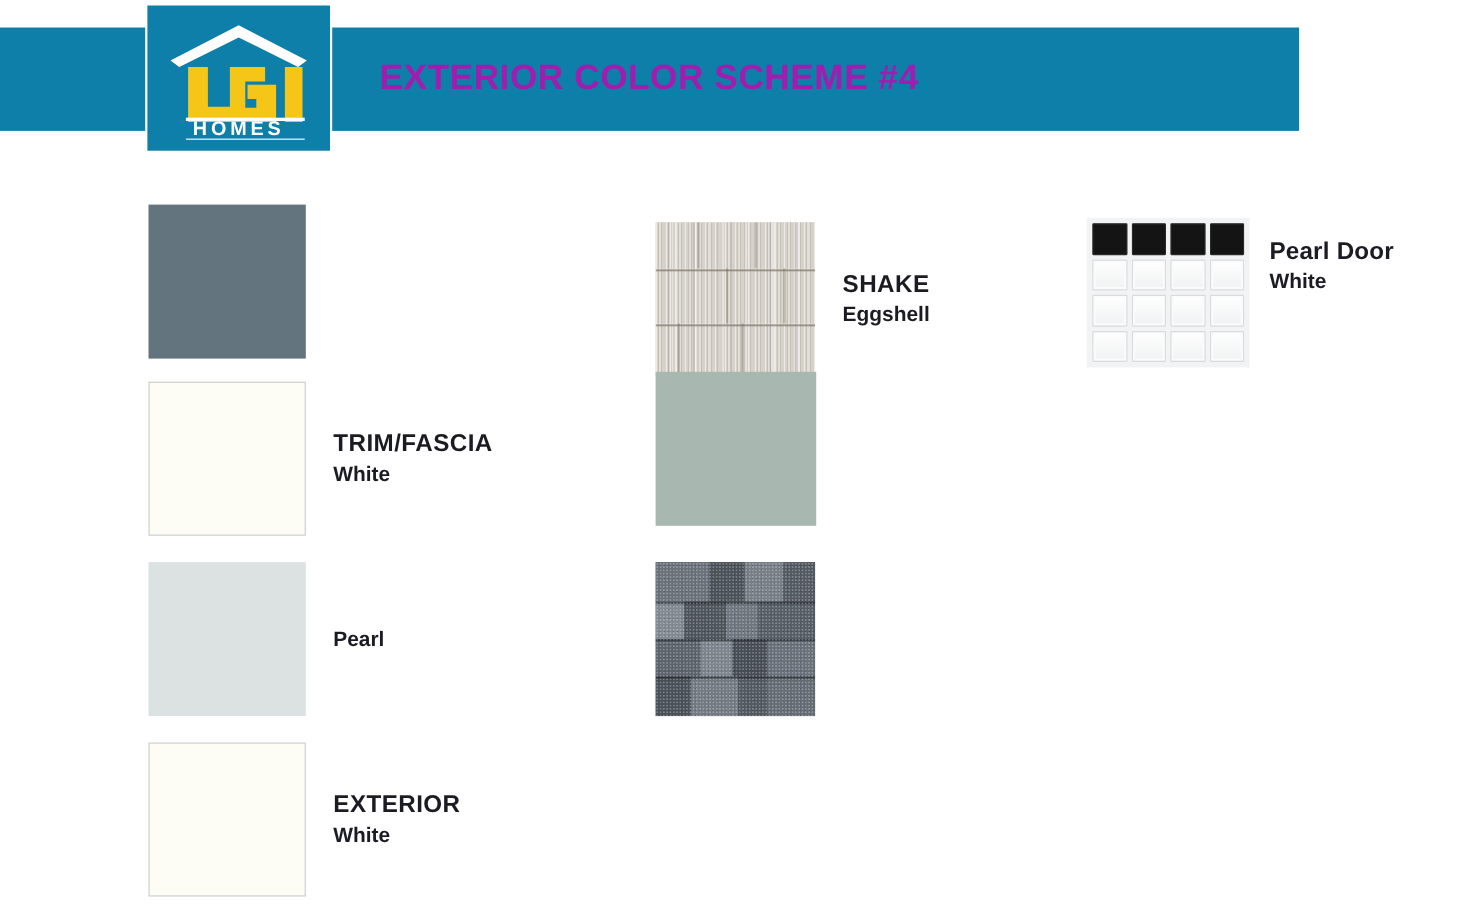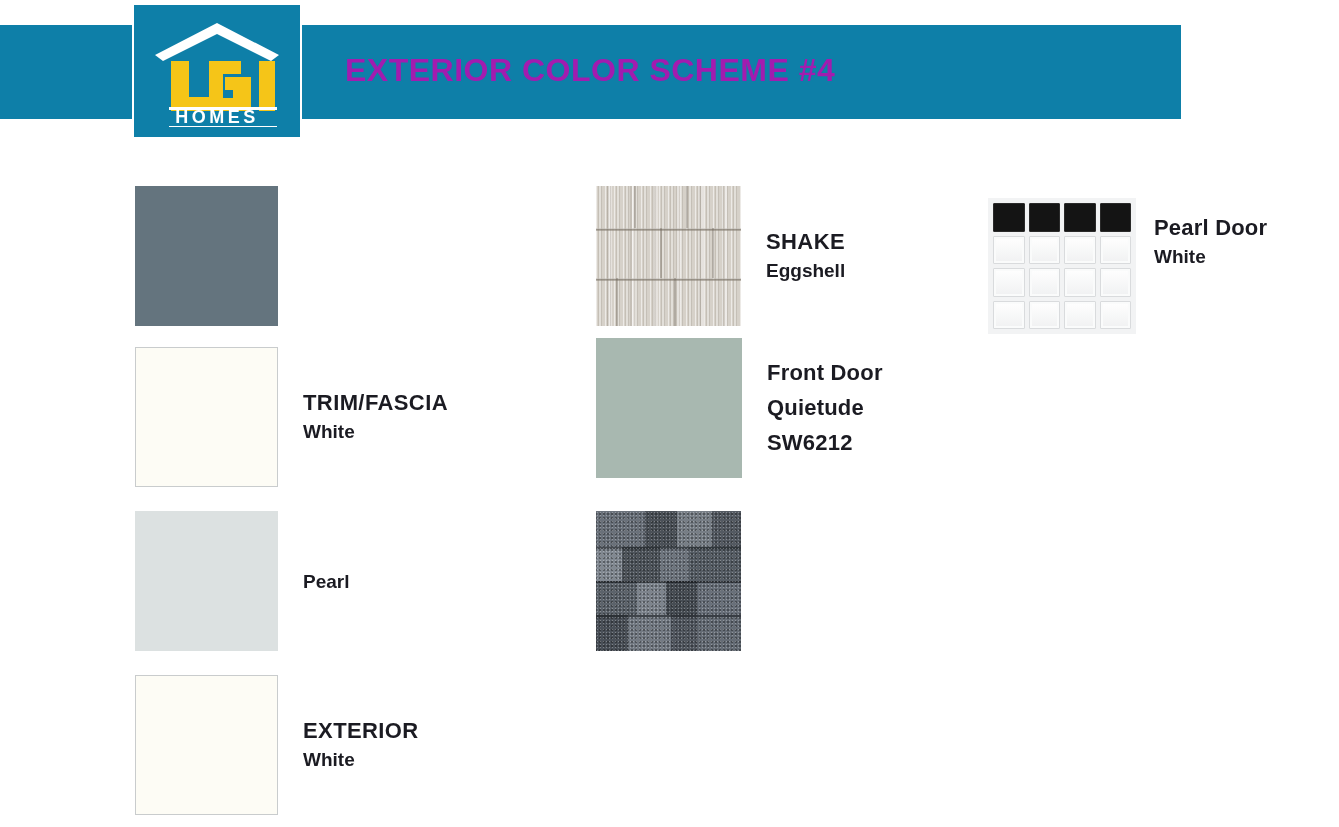--- a/index.html
+++ b/index.html
@@ -103,21 +103,21 @@
     margin-top: 3px;
   }
 
   
   .c1-r1 { position: absolute; left: 0;   top: 0;   }
   .c1-r2 { position: absolute; left: 0;   top: 161px; }
   .c1-r3 { position: absolute; left: 0;   top: 325px; }
   .c1-r4 { position: absolute; left: 0;   top: 489px; }
 
   
-  .c2-r1 { position: absolute; left: 0; top: 0;     }
+  .c2-r1 { position: absolute; left: 0; top: 16px;     }
   .c2-r2 { position: absolute; left: 0; top: 152px; }
   .c2-r3 { position: absolute; left: 0; top: 325px; }
 
   
   .c3-r1 { position: absolute; left: 0; top: 0; }
 
   .swatch-2 { width: 145px; height: 140px; }
   .swatch-frontdoor { width: 146px; height: 140px; }
 
   .labels-frontdoor .label-main,
@@ -292,25 +292,20 @@
       <div class="vgap" style="left:54%; top:66%; height:34%;"></div>
     </div>
     <div class="labels">
       <div class="label-main">SHAKE</div>
       <div class="label-sub">Eggshell</div>
     </div>
   </div>
 
   <div class="item c2-r2">
     <div class="swatch swatch-frontdoor" style="background:#a8b8b0"></div>
-    <div class="labels labels-frontdoor">
-      <div class="label-main">Front Door</div>
-      <div class="label-main" style="margin-top:7px;">Quietude</div>
-      <div class="label-main" style="margin-top:7px;">SW6212</div>
-    </div>
   </div>
 
   <div class="item c2-r3">
     <div class="swatch swatch-2 tex-roof">
       <div class="tab" style="left:0;  top:0;   width:34%; height:26%; background:#6a717a;"></div>
       <div class="tab" style="left:34%; top:0;  width:22%; height:26%; background:#4b5158;"></div>
       <div class="tab" style="left:56%; top:0;  width:24%; height:26%; background:#777e86;"></div>
       <div class="tab" style="left:80%; top:0;  width:20%; height:26%; background:#545a62;"></div>
 
       <div class="tab" style="left:0;   top:26%; width:18%; height:24%; background:#818891;"></div>

